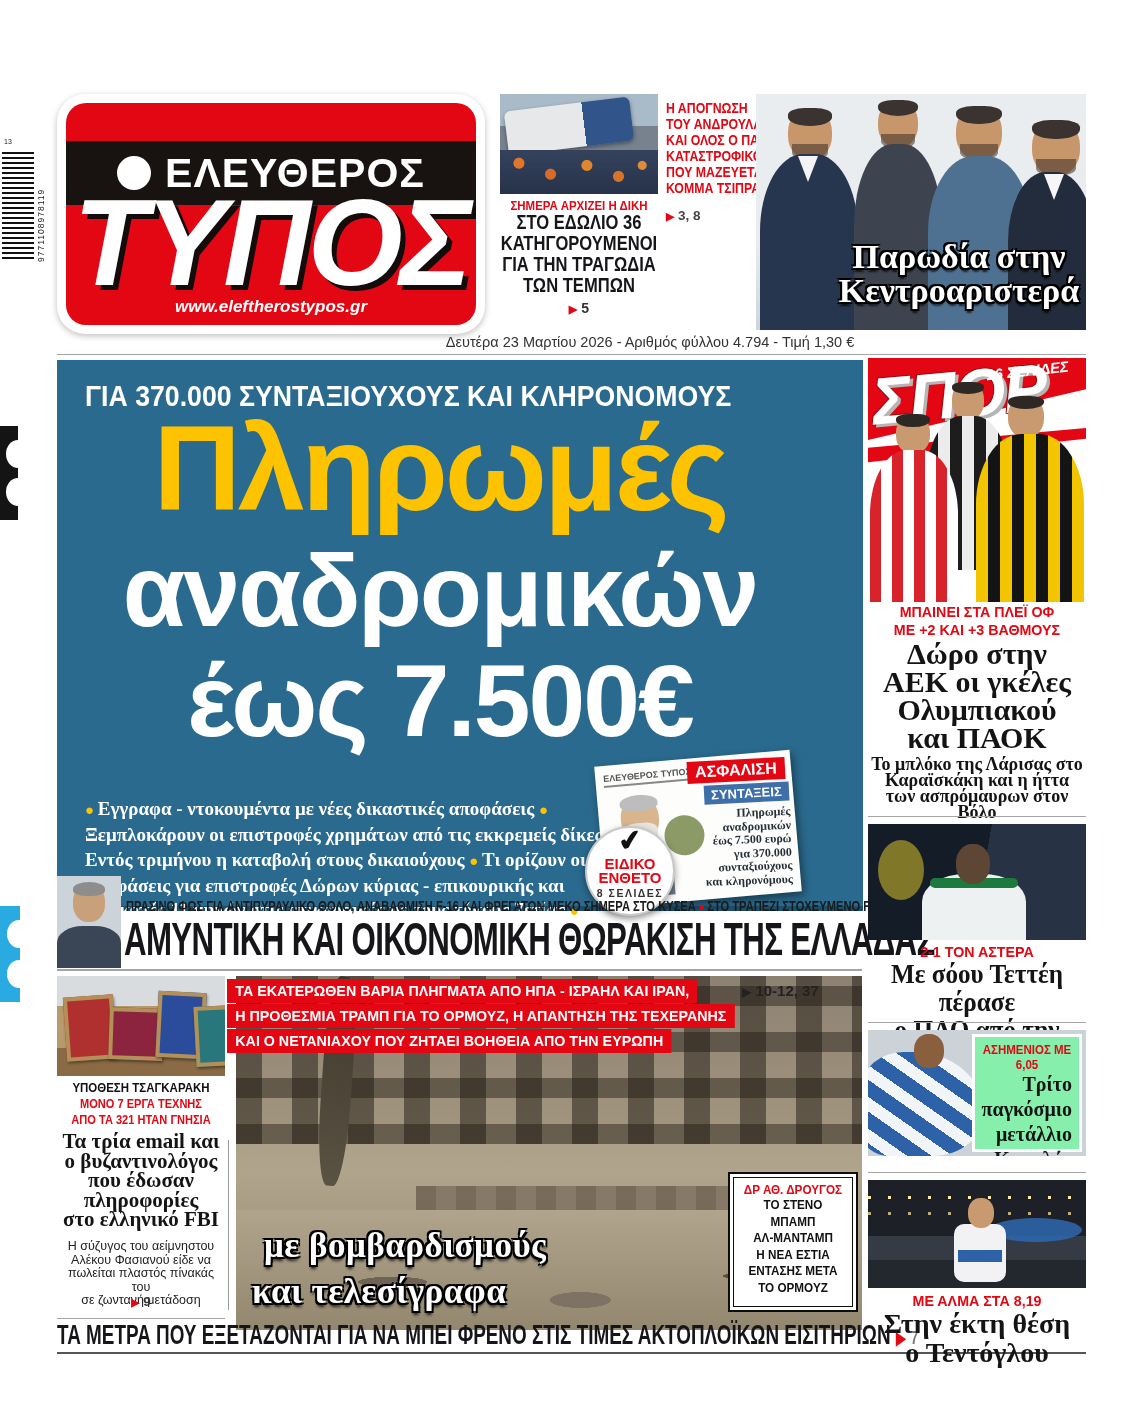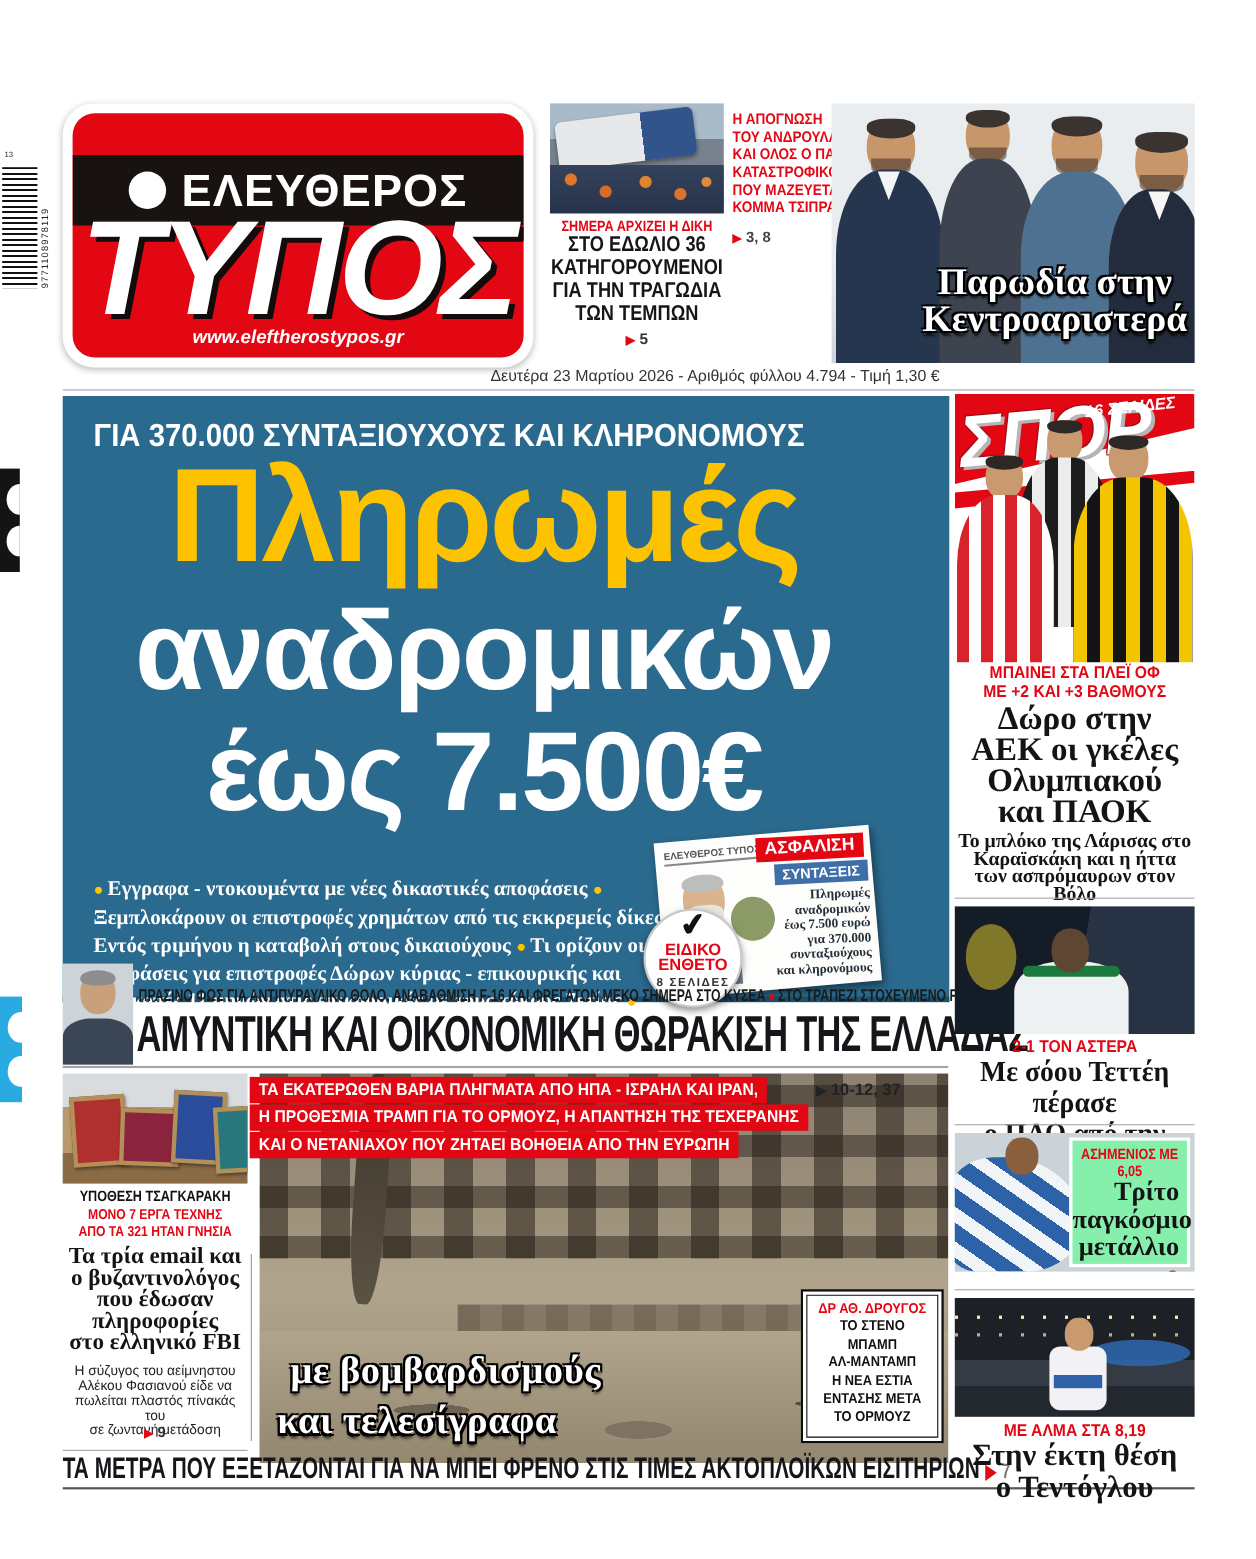--- a/index.html
+++ b/index.html
@@ -182,21 +182,21 @@
   .photo-pana .pj::before{content:"";position:absolute;left:8px;top:4px;width:88px;height:10px;background:#1d7a3e;border-radius:6px;}
   .photo-pana .phd{position:absolute;left:88px;bottom:56px;width:34px;height:40px;background:#5d4634;border-radius:46%;}
   .photo-pana .yb{position:absolute;left:10px;top:16px;width:46px;height:60px;background:#d8c22a;opacity:.55;border-radius:50%;}
   .photo-karalis{left:868px;top:1030px;width:218px;height:126px;overflow:hidden;background:#ccd3d8;}
   .photo-karalis .flag{position:absolute;left:-6px;top:22px;width:122px;height:104px;border-radius:34% 58% 42% 22%;
       background:repeating-linear-gradient(35deg,#2d62a8 0 14px,#f2f5f8 14px 26px);}
   .photo-karalis .khd{position:absolute;left:46px;top:4px;width:30px;height:34px;background:#8a5f3d;border-radius:46%;}
   .kpanel{position:absolute;left:104px;top:4px;width:110px;height:118px;background:#86efac;border:3px solid #fff;box-sizing:border-box;}
   .kpanel .sp-k3{margin-top:5px;text-align:center;font-size:13.5px;font-weight:900;color:#e30613;transform:scaleX(.85);}
   .kpanel .sp-h3{text-align:right;padding-right:7px;font-family:"Liberation Serif",serif;font-weight:900;
-      font-size:24px;line-height:25px;color:#141414;}
+      font-size:20px;line-height:25px;color:#141414;}
   .photo-tent{left:868px;top:1180px;width:218px;height:108px;overflow:hidden;
       background:linear-gradient(180deg,#1d2026 0 52%,#343b44 52% 74%,#23272e 74%);}
   .photo-tent .row1,.photo-tent .row2{position:absolute;left:0;right:0;height:3px;
       background:repeating-linear-gradient(90deg,#ffe9a8 0 3px,transparent 3px 20px);}
   .photo-tent .row1{top:16px;} .photo-tent .row2{top:32px;opacity:.7;}
   .photo-tent .ring{position:absolute;right:4px;top:38px;width:92px;height:24px;background:#2e68b0;border-radius:50%;opacity:.85;}
   .photo-tent .tb{position:absolute;left:86px;bottom:6px;width:52px;height:58px;background:#f2f2f4;border-radius:10px;}
   .photo-tent .tb::before{content:"";position:absolute;left:4px;top:26px;right:4px;height:12px;background:#2d62a8;}
   .photo-tent .th{position:absolute;left:100px;bottom:60px;width:26px;height:30px;background:#c9996f;border-radius:46%;}
   .vline{background:#9a9a9a;}

